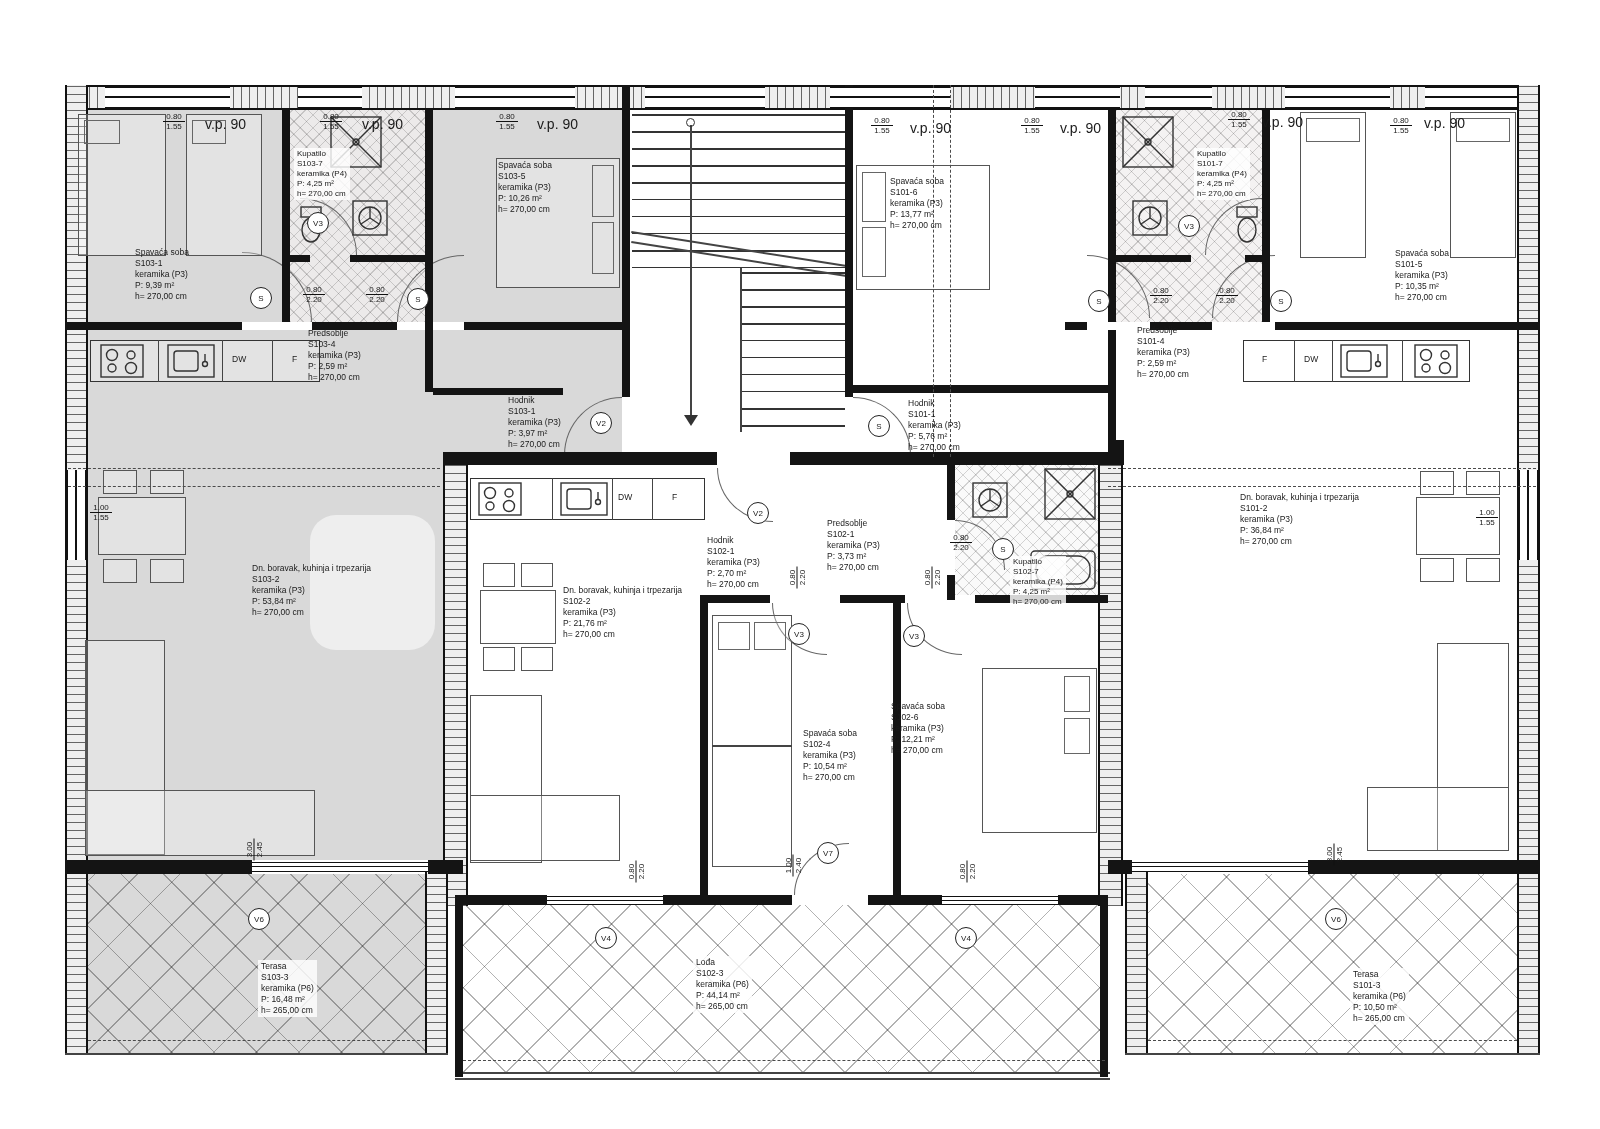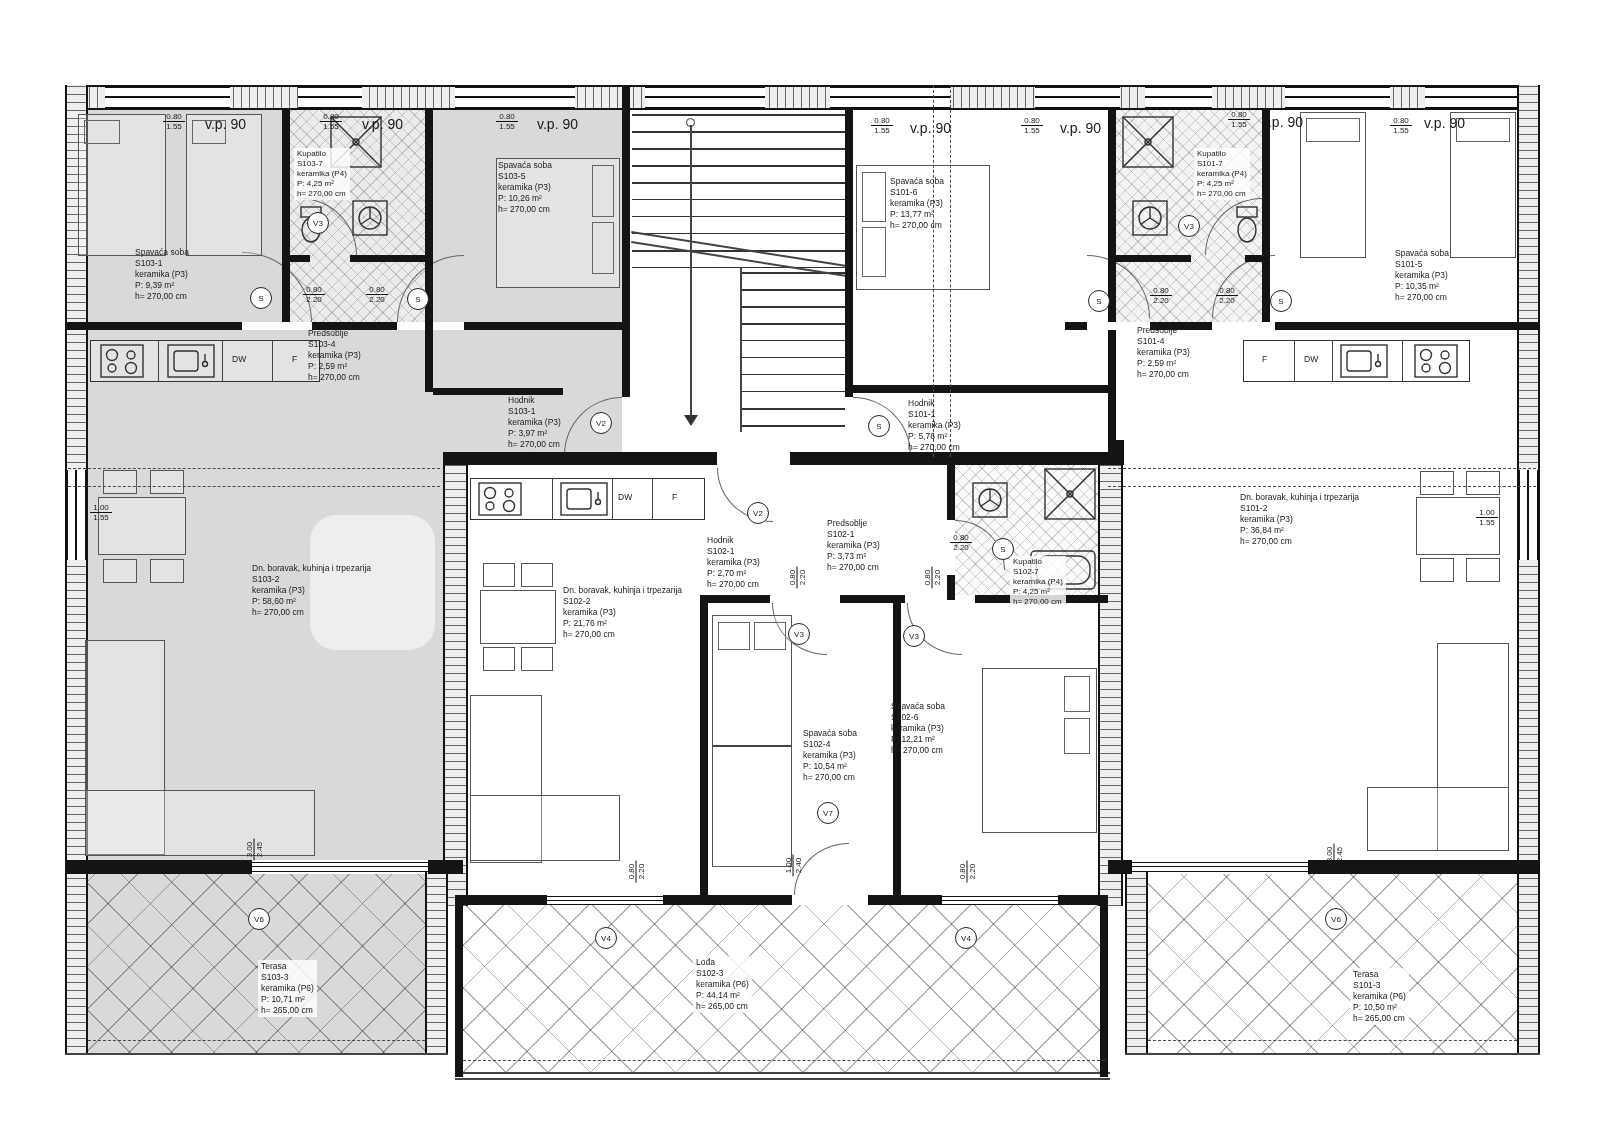--- a/index.html
+++ b/index.html
@@ -170,21 +170,21 @@
   <div class="circ" style="left:307px;top:212px">V3</div>
   <div class="circ" style="left:590px;top:412px">V2</div>
   <div class="circ" style="left:868px;top:415px">S</div>
   <div class="circ" style="left:1178px;top:215px">V3</div>
   <div class="circ" style="left:1088px;top:290px">S</div>
   <div class="circ" style="left:1270px;top:290px">S</div>
   <div class="circ" style="left:747px;top:502px">V2</div>
   <div class="circ" style="left:788px;top:623px">V3</div>
   <div class="circ" style="left:903px;top:625px">V3</div>
   <div class="circ" style="left:992px;top:538px">S</div>
-  <div class="circ" style="left:817px;top:802px">V7</div>
+  <div class="circ" style="left:817px;top:842px">V7</div>
   <div class="circ" style="left:595px;top:927px">V4</div>
   <div class="circ" style="left:955px;top:927px">V4</div>
   <div class="circ" style="left:248px;top:908px">V6</div>
   <div class="circ" style="left:1325px;top:908px">V6</div>
 
   <div class="furn" style="left:78px;top:114px;width:88px;height:142px"></div>
   <div class="pil" style="left:84px;top:120px;width:36px;height:24px"></div>
   <div class="furn" style="left:186px;top:114px;width:76px;height:142px"></div>
   <div class="pil" style="left:192px;top:120px;width:34px;height:24px"></div>
   <div class="furn" style="left:496px;top:158px;width:124px;height:130px"></div>
@@ -373,28 +373,28 @@
       <span>Hodnik</span>
       <span>S103-1</span>
       <span>keramika (P3)</span>
       <span>P: 3,97 m²</span>
       <span>h= 270,00 cm</span>
     </div>
   <div class="rl" style="left:252px;top:563px">
       <span>Dn. boravak, kuhinja i trpezarija</span>
       <span>S103-2</span>
       <span>keramika (P3)</span>
-      <span>P: 58,60 m²</span>
+      <span>P: 53,84 m²</span>
       <span>h= 270,00 cm</span>
     </div>
   <div class="rl bgw" style="left:258px;top:960px">
       <span>Terasa</span>
       <span>S103-3</span>
       <span>keramika (P6)</span>
-      <span>P: 10,71 m²</span>
+      <span>P: 16,48 m²</span>
       <span>h= 265,00 cm</span>
     </div>
   <div class="rl" style="left:890px;top:176px">
       <span>Spavaća soba</span>
       <span>S101-6</span>
       <span>keramika (P3)</span>
       <span>P: 13,77 m²</span>
       <span>h= 270,00 cm</span>
     </div>
   <div class="rl bgw" style="left:1194px;top:148px;font-size:8px;line-height:10px">

